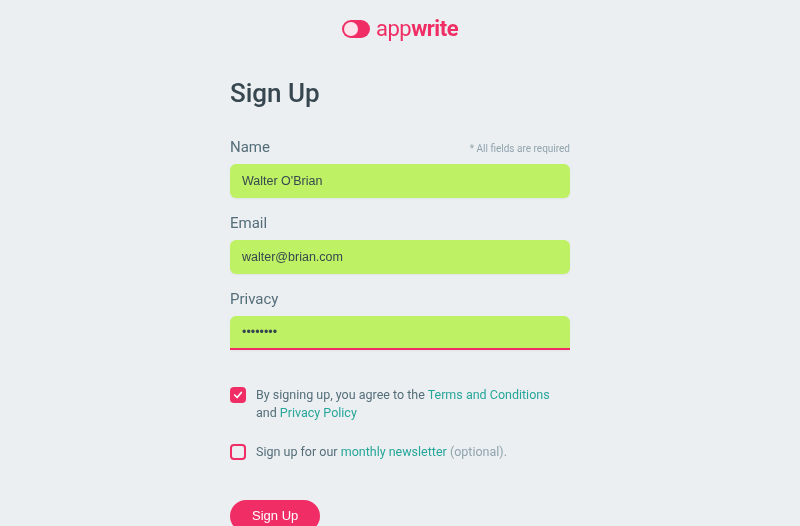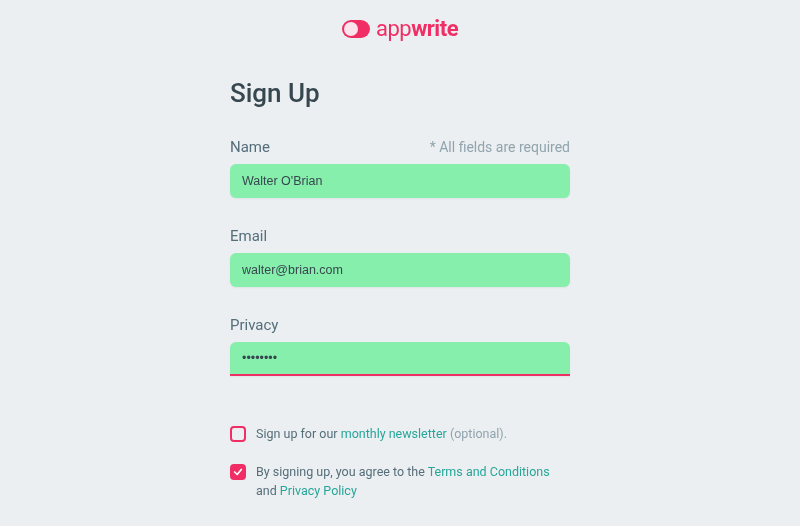--- a/index.html
+++ b/index.html
@@ -66,35 +66,35 @@
       display: flex;
       justify-content: space-between;
       align-items: baseline;
       margin-bottom: 8px;
     }
     .field-label {
       font-size: 15px;
       color: #546e7a;
     }
     .required-note {
-      font-size: 14px;
+      font-size: 10px;
       color: #90a4ae;
     }
     .input-field {
       width: 100%;
       height: 34px;
       border: none;
       border-radius: 6px;
-      background: #86efac;
+      background: #bef264;
       padding: 0 12px;
       font-size: 12.5px;
       color: #37474f;
       outline: none;
       box-shadow: 0 1px 2px rgba(0,0,0,0.05);
-      margin-bottom: 29px;
+      margin-bottom: 16px;
     }
     .input-field.focused {
       border-bottom: 2px solid #f02e65;
       border-bottom-left-radius: 0;
       border-bottom-right-radius: 0;
     }
     .check-row {
       display: flex;
       align-items: flex-start;
       gap: 10px;
@@ -169,31 +169,31 @@
     <label class="field-label">Email</label>
   </div>
   <input class="input-field" type="text" value="walter@brian.com" style="">
 
   <div class="label-row">
     <label class="field-label">Privacy</label>
   </div>
   <input class="input-field focused" type="text" value="••••••••" style="">
 
   <div class="check-row">
-    <span class="checkbox unchecked"></span>
-    <span>
-      <span>Sign up for our </span><a href="#" class="link">monthly newsletter</a><span class="muted"> (optional).</span>
-    </span>
-  </div>
-
-  <div class="check-row">
     <span class="checkbox checked">
       <svg viewBox="0 0 12 12">
           <path d="M2 6 L5 9 L10 3" stroke="#ffffff" stroke-width="2" fill="none" stroke-linecap="round" stroke-linejoin="round"></path>
         </svg>
     </span>
     <span>
       <span>By signing up, you agree to the </span><a href="#" class="link">Terms and Conditions</a><span> and </span><a href="#" class="link">Privacy Policy</a>
     </span>
   </div>
 
+  <div class="check-row">
+    <span class="checkbox unchecked"></span>
+    <span>
+      <span>Sign up for our </span><a href="#" class="link">monthly newsletter</a><span class="muted"> (optional).</span>
+    </span>
+  </div>
+
   <button class="submit-btn">Sign Up</button>
 </div>
 
 </body></html>

